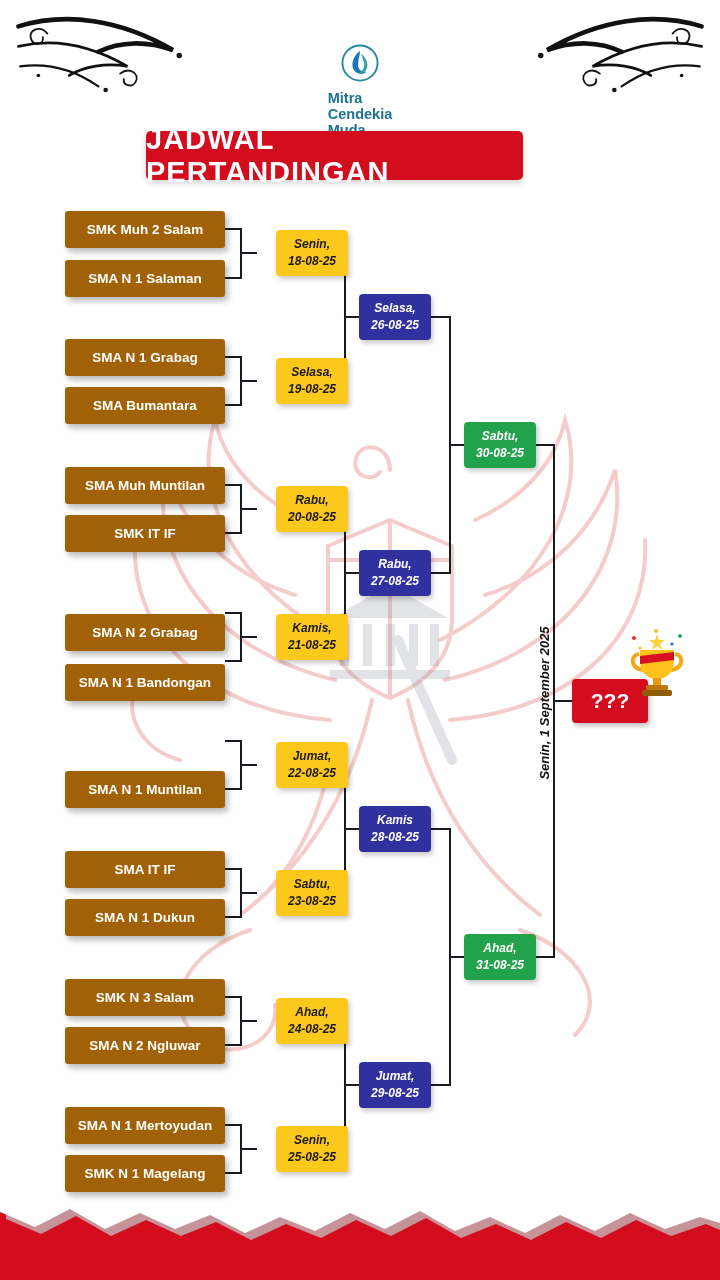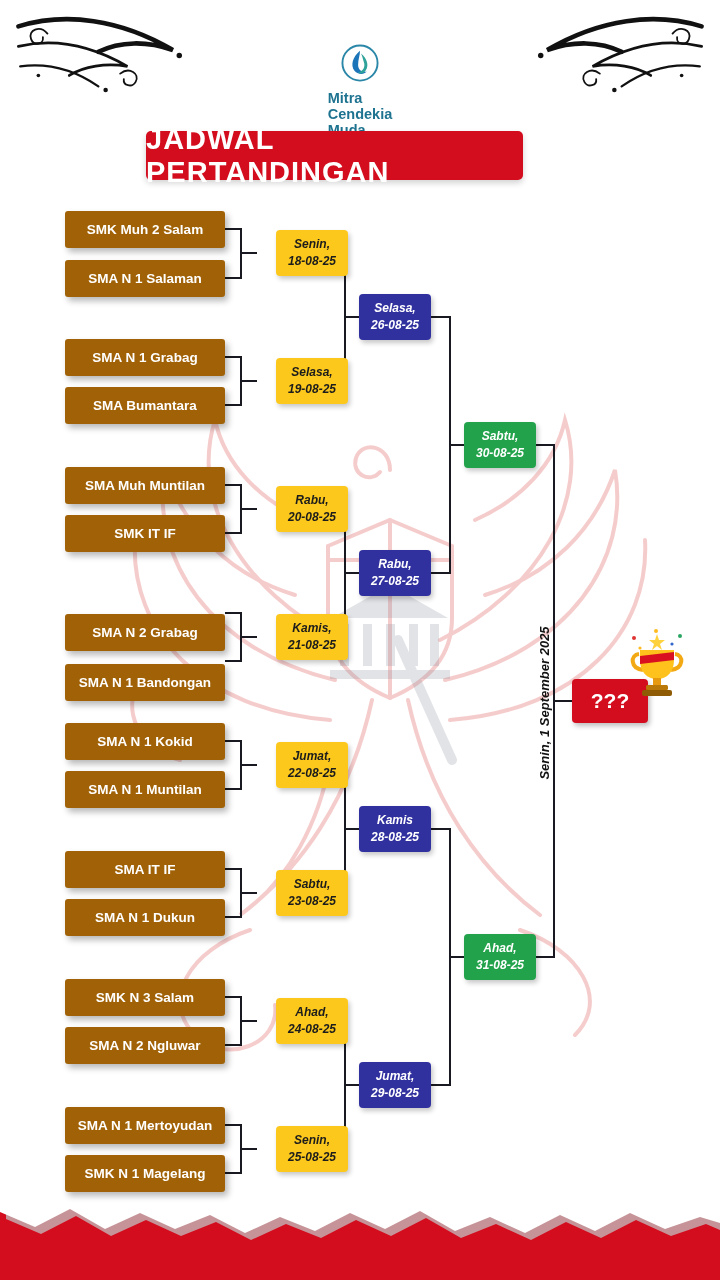--- a/index.html
+++ b/index.html
@@ -147,21 +147,20 @@
   </svg>
 
   <div class="team" style="top:211px">SMK Muh 2 Salam</div>
   <div class="team" style="top:260px">SMA N 1 Salaman</div>
   <div class="team" style="top:339px">SMA N 1 Grabag</div>
   <div class="team" style="top:387px">SMA Bumantara</div>
   <div class="team" style="top:515px">SMK IT IF</div>
   <div class="team" style="top:467px">SMA Muh Muntilan</div>
   <div class="team" style="top:614px">SMA N 2 Grabag</div>
   <div class="team" style="top:664px">SMA N 1 Bandongan</div>
-  <div class="team" style="top:723px">SMA N 1 Kokid</div>
   <div class="team" style="top:771px">SMA N 1 Muntilan</div>
   <div class="team" style="top:851px">SMA IT IF</div>
   <div class="team" style="top:899px">SMA N 1 Dukun</div>
   <div class="team" style="top:979px">SMK N 3 Salam</div>
   <div class="team" style="top:1027px">SMA N 2 Ngluwar</div>
   <div class="team" style="top:1107px">SMA N 1 Mertoyudan</div>
   <div class="team" style="top:1155px">SMK N 1 Magelang</div>
 
   <div class="datebox yellow" style="top:230px">
     <span>Senin,</span>

